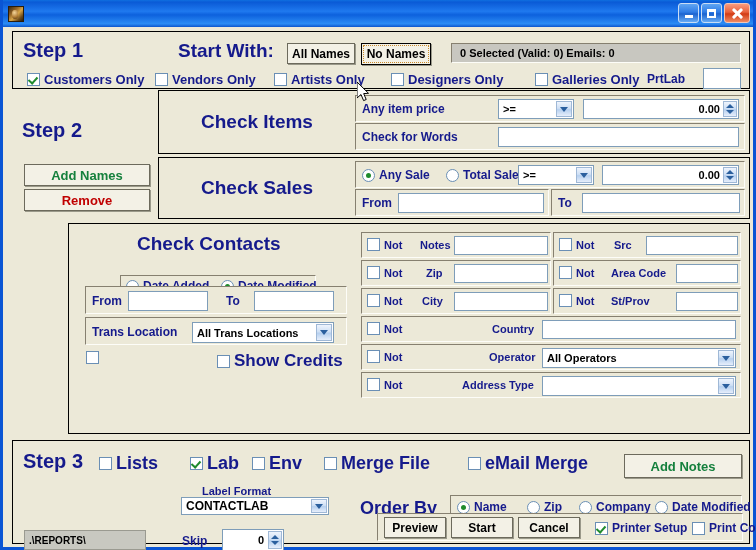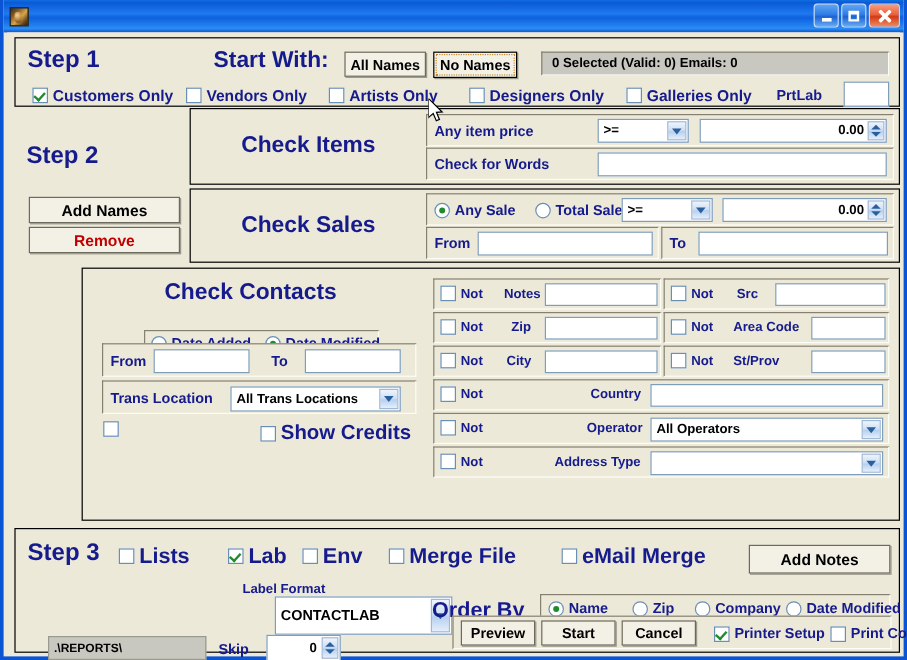--- a/index.html
+++ b/index.html
@@ -108,21 +108,21 @@
   
   .btn {
     box-sizing:border-box; position:absolute;
     background:#f3f1e6;
     border:1px solid #6c6a5c;
     display:flex; align-items:center; justify-content:center;
     font-weight:bold; color:#000;
     box-shadow: 1px 1px 0 rgba(120,118,105,.7);
   }
   .btn.focusbtn { border:1px solid #000; outline:1px dotted #c98a2a; outline-offset:-3px; background:#f3f1e6;}
-  .btn.green { color:#000000; }
+  .btn.green { color:#15803d; }
   .btn.red { color:#c00000; }
 
   
   .combo {
     position:absolute; box-sizing:border-box;
     background:#fff; border:1px solid #7e9db9;
     display:flex; align-items:center;
   }
   .combo .cv { padding-left:4px; font-weight:bold; color:#000; font-size:11px; white-space:nowrap; overflow:hidden; }
   .combo .arw {
@@ -211,21 +211,21 @@
         <span class="t" style="font-size:13px;">Vendors Only</span>
       </div>
       <div class="chk-row" style="left:261px; top:40px;">
         <span class="cbx"></span>
         <span class="t" style="font-size:13px;">Artists Only</span>
       </div>
       <div class="chk-row" style="left:378px; top:40px;">
         <span class="cbx"></span>
         <span class="t" style="font-size:13px;">Designers Only</span>
       </div>
-      <div class="chk-row" style="left:509px; top:40px;justify-content:center;">
+      <div class="chk-row" style="left:522px; top:40px;justify-content:center;">
         <span class="cbx"></span>
         <span class="t" style="font-size:13px;">Galleries Only</span>
       </div>
 
       <div class="lbl" style="left:634px; top:40px; font-size:12px;">PrtLab</div>
       <div class="txt" style="left:690px; top:36px; width:38px; height:21px;">
         <span class="v"></span>
       </div>
     </div>
 
@@ -461,26 +461,26 @@
         <span class="t" style="font-size:18px;">Merge File</span>
       </div>
       <div class="chk-row" style="left:455px; top:12px;">
         <span class="cbx"></span>
         <span class="t" style="font-size:18px;">eMail Merge</span>
       </div>
 
       <div class="btn green" style="left:611px; top:13px; width:118px; height:24px; font-size:13px;">Add Notes</div>
 
       <div class="lbl" style="left:189px; top:44px; font-size:11px;">Label Format</div>
-      <div class="combo" style="left:168px; top:56px; width:148px; height:32px;margin-left:48px;">
+      <div class="combo" style="left:168px; top:56px; width:148px; height:18px;">
         <span class="cv" style="font-size:12px;">CONTACTLAB</span>
         <span class="arw"></span>
       </div>
 
-      <div class="readonly" style="left:27px; top:89px; width:132px; height:20px;">.\REPORTS\</div>
+      <div class="readonly" style="left:11px; top:89px; width:122px; height:20px;">.\REPORTS\</div>
 
       <div class="lbl" style="left:169px; top:93px; font-size:12px;">Skip</div>
       <div class="txt" style="left:209px; top:88px; width:62px; height:22px;">
         <span class="v" style="right:19px;">0</span>
         <span class="spin" style="right:1px;">
           <span class="up"></span>
           <span class="dn"></span>
         </span>
       </div>
 

